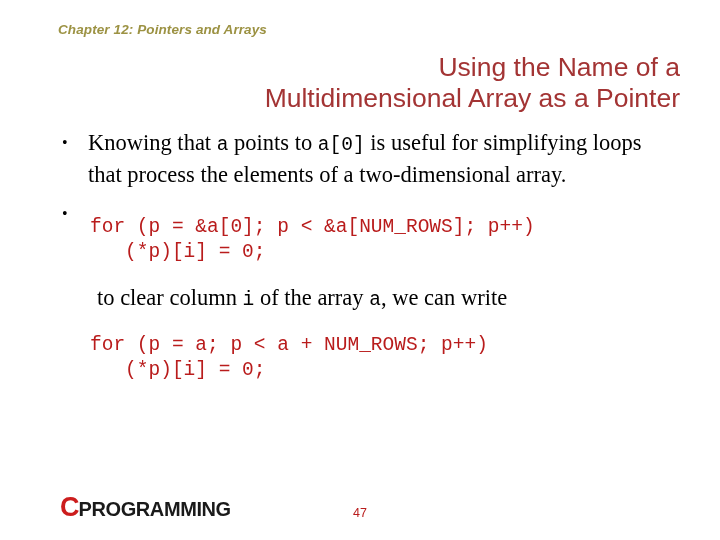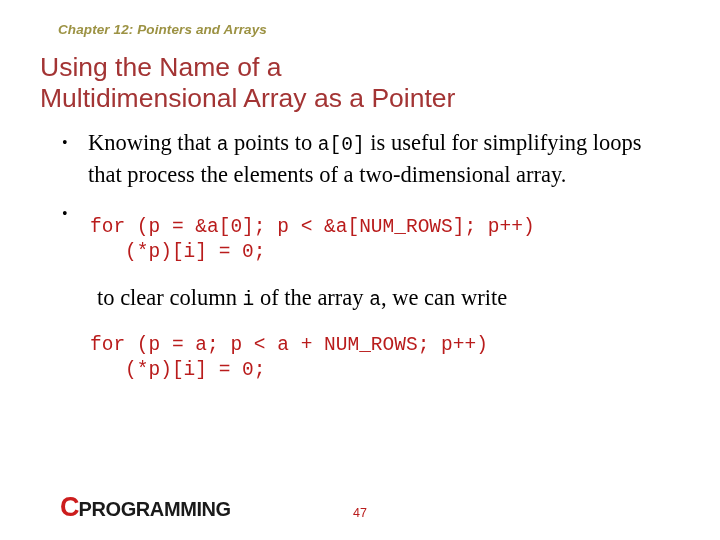--- a/index.html
+++ b/index.html
@@ -29,21 +29,21 @@
     letter-spacing: 0.1px;
     white-space: nowrap;
   }
 
   
   .title-block {
     position: absolute;
     left: 40px;
     top: 52px;
     width: 640px;
-    text-align: left;
+    text-align: right;
     font-family: "Liberation Sans", sans-serif;
     font-size: 26.5px;
     line-height: 31px;
     color: #a33434;
     font-weight: normal;
   }
   .title-line { display: block; white-space: nowrap; }
 
   
   .body-area {

